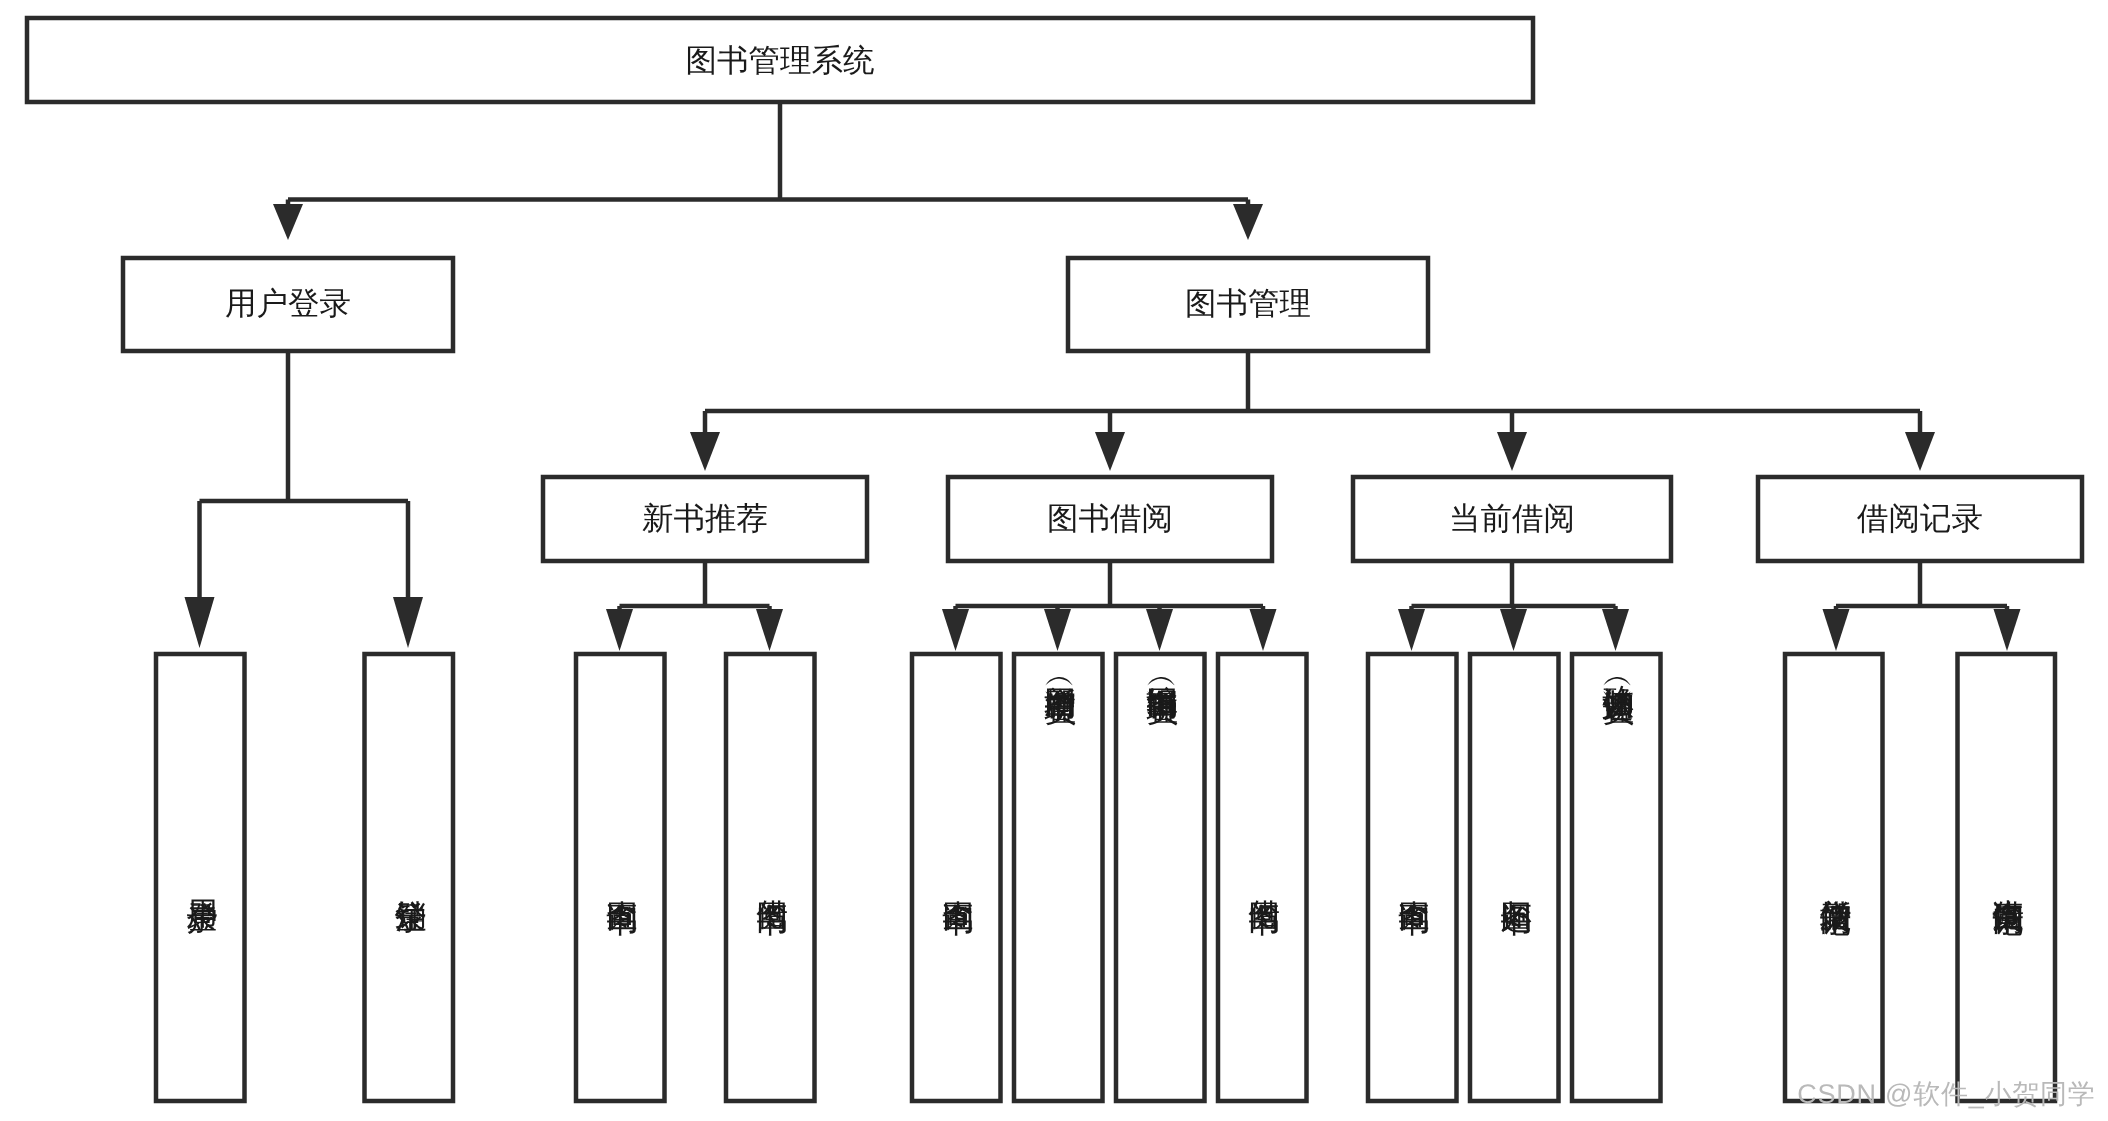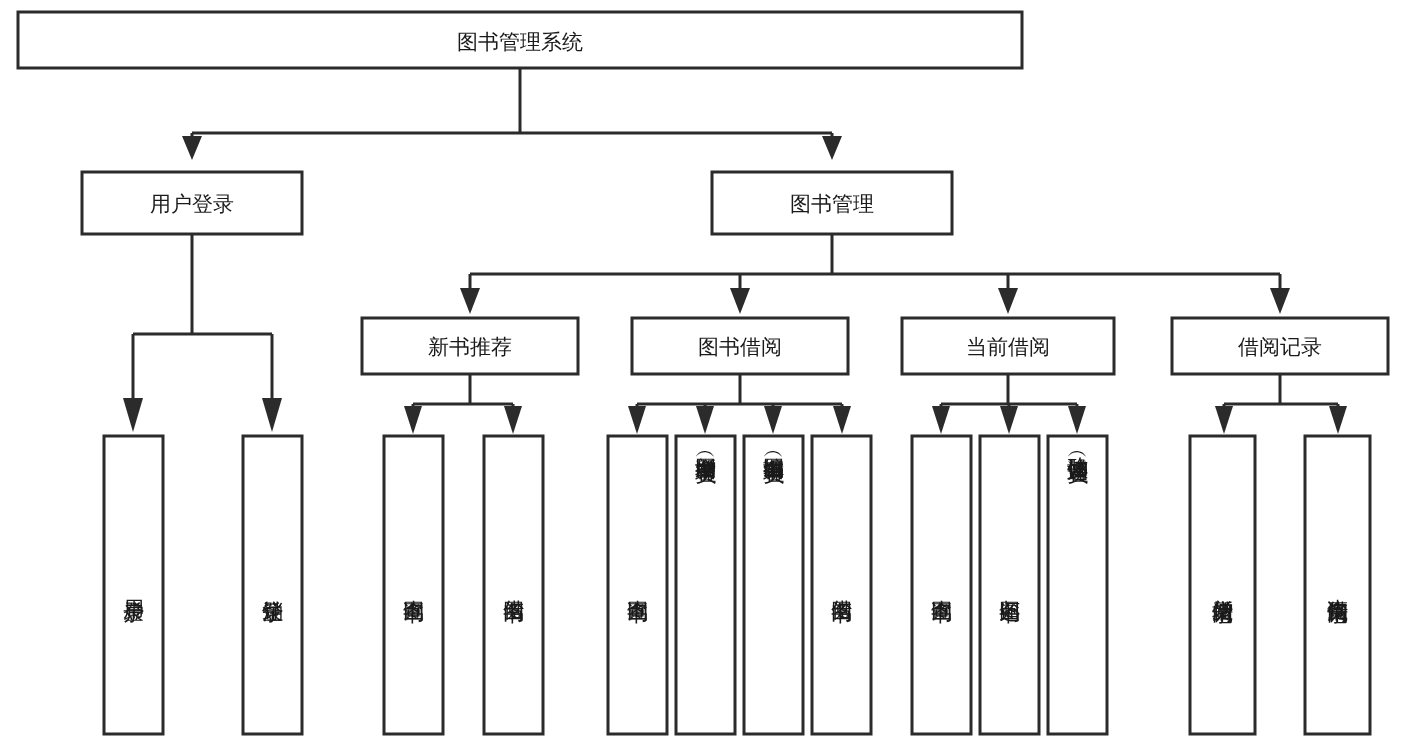--- a/index.html
+++ b/index.html
@@ -254,14 +254,15 @@
     <span class="leaf-label-text">确认归还（管理员）</span>
   </div>
 
   <div class="leaf-label-wrap" style="left:1190px; top:436px; width:65px; height:298px;">
     <span class="leaf-label-text">新增借阅记录</span>
   </div>
   <div class="leaf-label-wrap" style="left:1305px; top:436px; width:65px; height:298px;">
     <span class="leaf-label-text">查询借阅记录</span>
   </div>
 
+  <div class="watermark">CSDN @软件_小贺同学</div>
 
 </div>
 
 </body></html>

